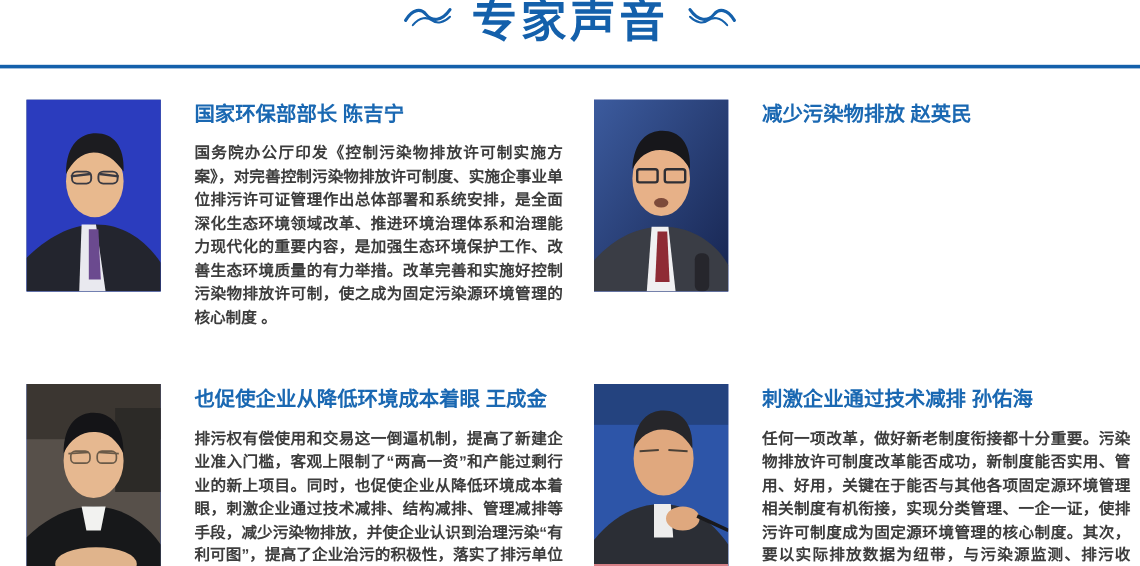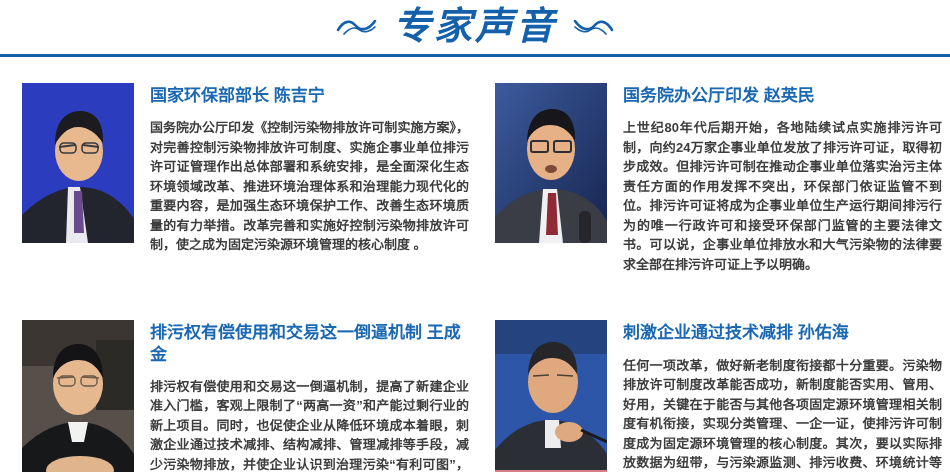--- a/index.html
+++ b/index.html
@@ -10,25 +10,24 @@
   *{box-sizing:border-box;margin:0;padding:0;}
   html,body{width:950px;height:472px;overflow:hidden;}
   body{
     background:#ffffff;
     font-family:"Liberation Sans","DejaVu Sans",sans-serif;
   }
   
   .header{
     height:57px;
     display:flex;
-    align-items:center;
+    align-items:flex-start;
     justify-content:center;
     gap:14px;
     border-bottom:3px solid var(--accent-blue);
-    font-style:italic;
   }
   .header-title{
     color:var(--accent-blue);
     font-size:38px;
     font-weight:bold;
     letter-spacing:3px;
     line-height:1;
     padding-bottom:2px;
   }
   .swirl{display:inline-block;width:44px;height:28px;}
@@ -43,21 +42,21 @@
   }
   .card{display:flex;}
   .photo{
     width:112px;
     height:160px;
     flex:0 0 112px;
     overflow:hidden;
     background:#203a8f;
   }
   .photo svg{display:block;width:100%;height:100%;}
-  .card-body{margin-left:16px;flex:1;}
+  .card-body{margin-left:28px;flex:1;}
   .card-title{
     color:var(--title-blue);
     font-size:17px;
     font-weight:bold;
     line-height:1.25;
     margin:2px 0 12px 0;
   }
   .card-quote{
     color:var(--body-text);
     font-size:13px;
@@ -122,43 +121,42 @@
         <path d="M53 110 L61 110 L63 152 L51 152 Z" fill="#8f2b35"></path>
         <ellipse cx="56" cy="66" rx="24" ry="31" fill="#e7b188"></ellipse>
         <path d="M32 58 C33 34 45 26 57 26 C71 26 81 36 80 58 C73 46 65 42 55 42 C45 42 37 48 32 58 Z" fill="#17171b"></path>
         <rect x="36" y="58" width="17" height="11" rx="2" fill="none" stroke="#2e2e34" stroke-width="2"></rect>
         <rect x="59" y="58" width="17" height="11" rx="2" fill="none" stroke="#2e2e34" stroke-width="2"></rect>
         <ellipse cx="56" cy="86" rx="6" ry="4" fill="#7d4a3a"></ellipse>
         <rect x="84" y="128" width="12" height="32" rx="5" fill="#26262c"></rect>
       </svg>
     </div>
     <div class="card-body">
-      <div class="card-title">国务院办公厅印发 赵英民</div>
-      <div class="card-quote">上世纪80年代后期开始，各地陆续试点实施排污许可制，向约24万家企事业单位发放了排污许可证，取得初步成效。但排污许可制在推动企事业单位落实治污主体责任方面的作用发挥不突出，环保部门依证监管不到位。排污许可证将成为企事业单位生产运行期间排污行为的唯一行政许可和接受环保部门监管的主要法律文书。可以说，企事业单位排放水和大气污染物的法律要求全部在排污许可证上予以明确。</div>
+      <div class="card-title">减少污染物排放 赵英民</div>
     </div>
   </div>
 
   <div class="card">
     <div class="photo">
       <svg viewBox="0 0 112 160">
         <rect width="112" height="160" fill="#57504a"></rect>
         <rect x="0" y="0" width="112" height="46" fill="#3b3631"></rect>
         <rect x="74" y="20" width="38" height="70" fill="#2c2a27"></rect>
         <path d="M0 160 L0 128 C18 110 38 102 56 102 C80 102 100 116 112 134 L112 160 Z" fill="#17181a"></path>
         <path d="M46 102 L66 102 L62 122 L50 122 Z" fill="#f2f2f0"></path>
         <ellipse cx="56" cy="64" rx="25" ry="31" fill="#e6b890"></ellipse>
         <path d="M31 58 C31 32 44 24 56 24 C70 24 81 34 81 58 C74 44 66 40 56 40 C46 40 36 46 31 58 Z" fill="#141417"></path>
         <path d="M35 58 L52 57 M60 57 L77 58" stroke="#6a5a48" stroke-width="1.6" fill="none"></path>
         <rect x="37" y="56" width="16" height="10" rx="4" fill="none" stroke="#6a5a48" stroke-width="1.4"></rect>
         <rect x="59" y="56" width="16" height="10" rx="4" fill="none" stroke="#6a5a48" stroke-width="1.4"></rect>
         <ellipse cx="58" cy="150" rx="34" ry="14" fill="#e0b48c"></ellipse>
       </svg>
     </div>
     <div class="card-body">
-      <div class="card-title">排污权有偿使用和交易这一倒逼机制 王成金</div>
+      <div class="card-title">也促使企业从降低环境成本着眼 王成金</div>
       <div class="card-quote">排污权有偿使用和交易这一倒逼机制，提高了新建企业准入门槛，客观上限制了“两高一资”和产能过剩行业的新上项目。同时，也促使企业从降低环境成本着眼，刺激企业通过技术减排、结构减排、管理减排等手段，减少污染物排放，并使企业认识到治理污染“有利可图”，提高了企业治污的积极性，落实了排污单位的减排责任，促其主动削减污染物排放，为区域经济发展腾出了更大的环境容量。</div>
     </div>
   </div>
 
   <div class="card">
     <div class="photo">
       <svg viewBox="0 0 112 160">
         <rect width="112" height="160" fill="#2d55a8"></rect>
         <rect x="0" y="0" width="112" height="34" fill="#24437f"></rect>
         <path d="M0 160 L0 130 C16 110 36 100 56 100 C80 100 100 116 112 134 L112 160 Z" fill="#2b2e35"></path>

